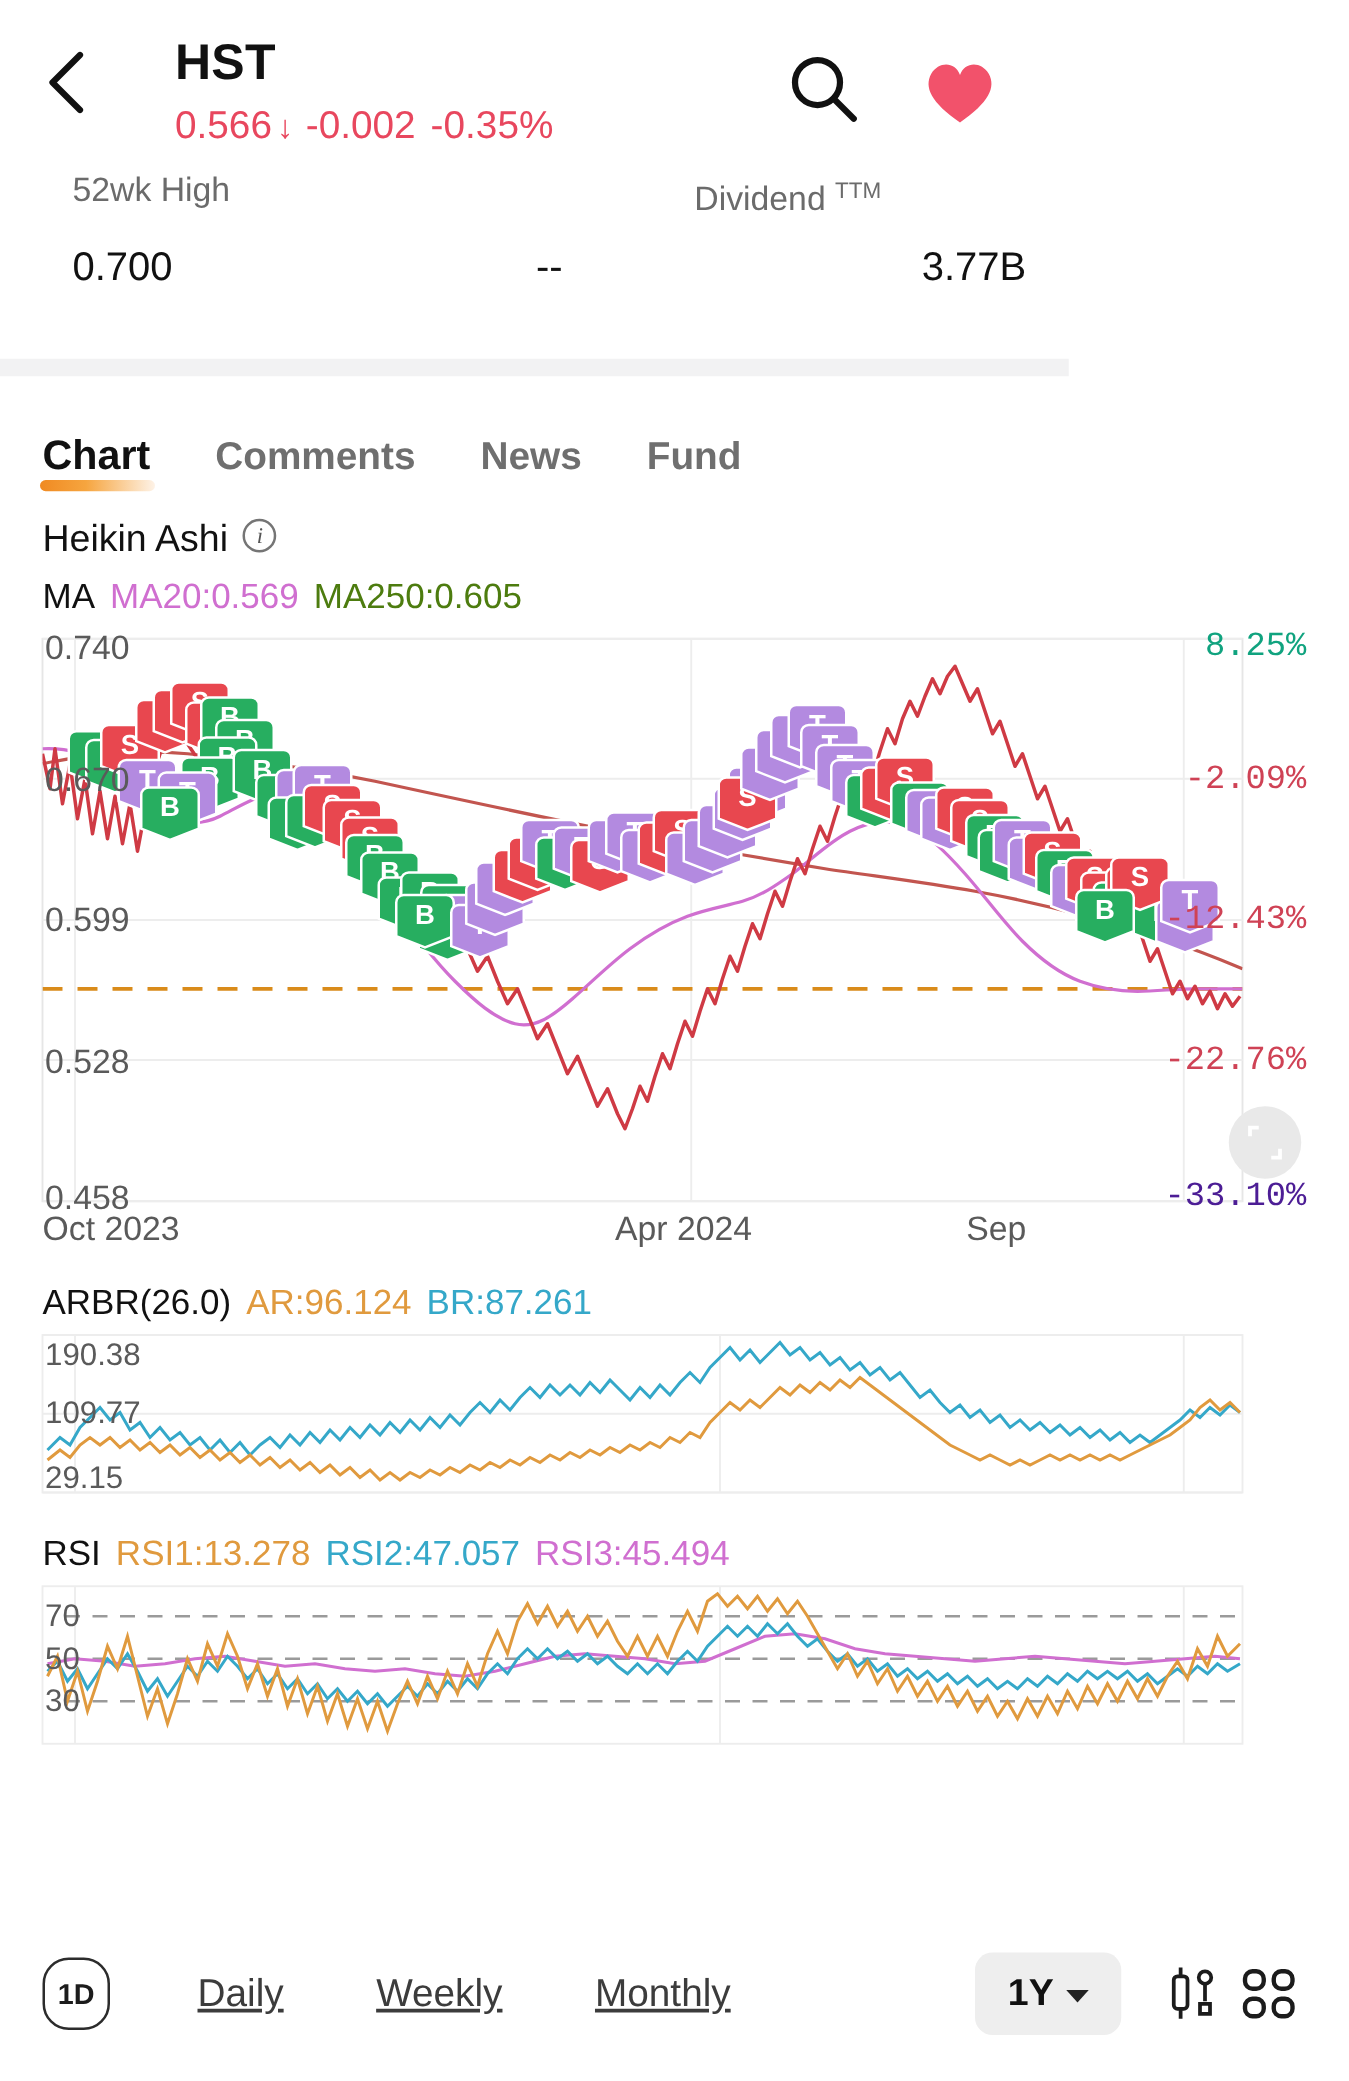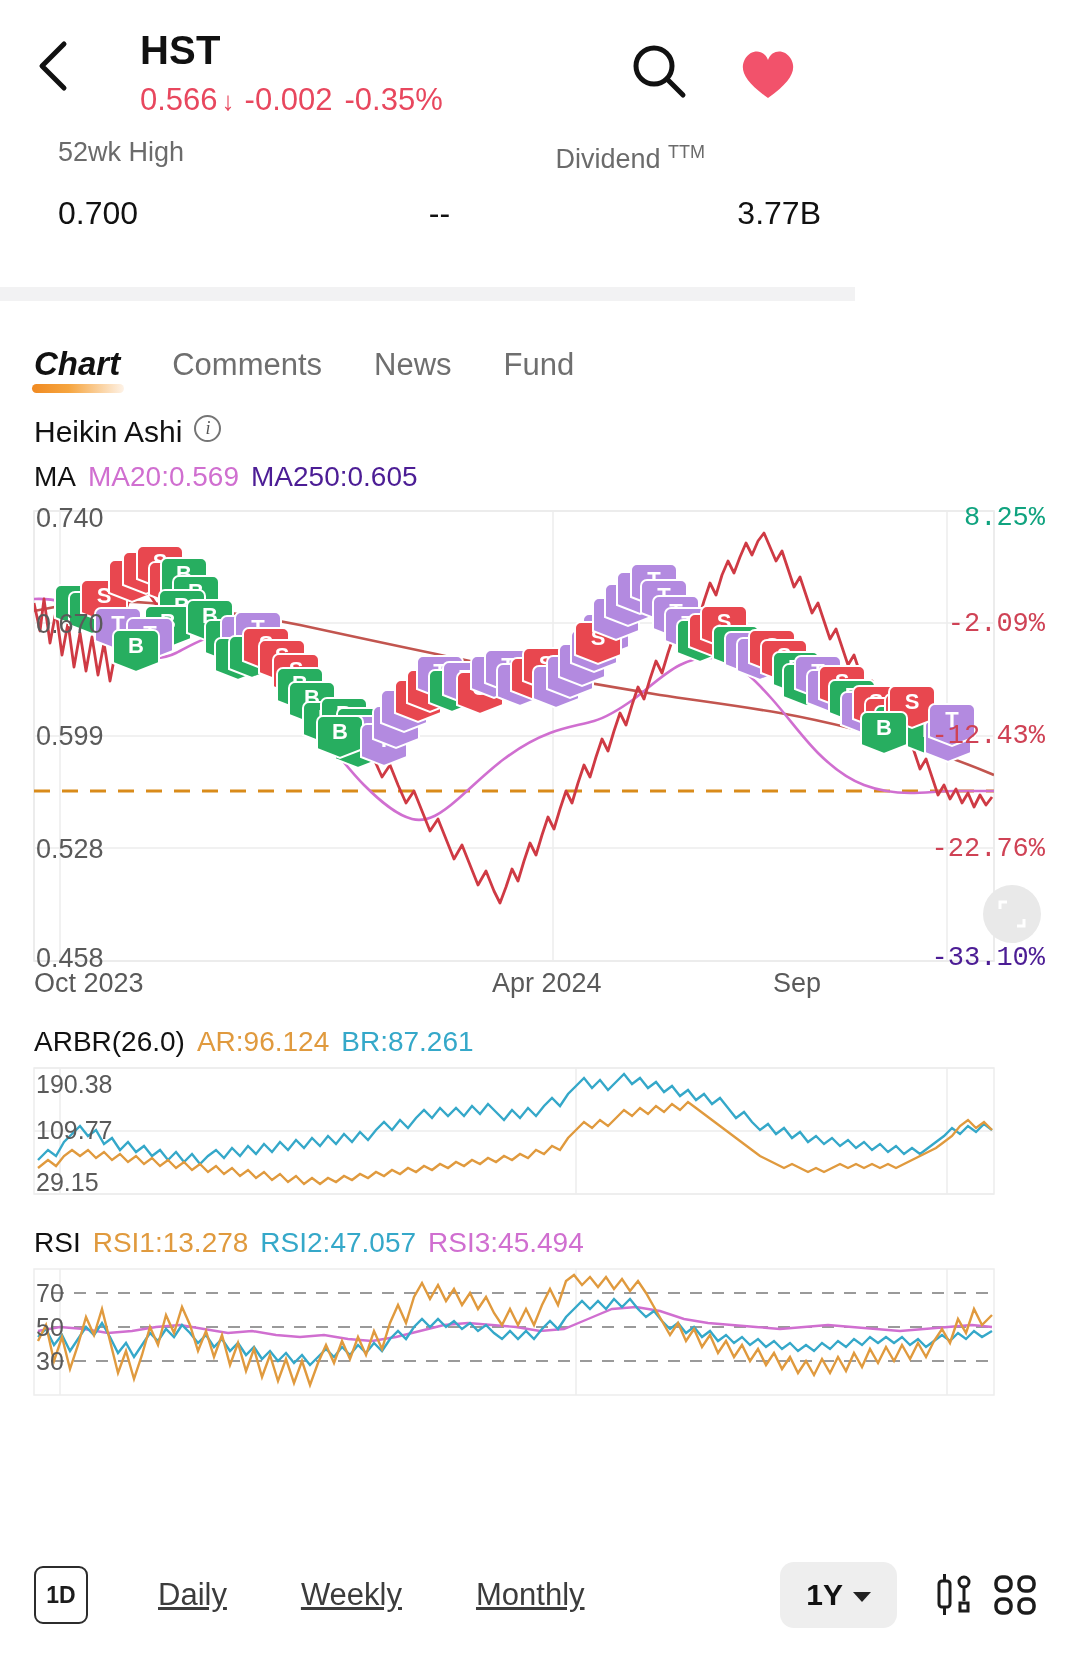--- a/index.html
+++ b/index.html
@@ -37,22 +37,22 @@
   .stat.mid { text-align: center; }
   .stat.right { text-align: right; }
   .stat-label { font-size: 27px; color: #6b6b6b; line-height: 34px; }
   .stat-label sup { font-size: 18px; vertical-align: super; color: #6b6b6b; }
   .stat-val { font-size: 32px; color: #111; line-height: 42px; margin-top: 16px; }
 
   .divider-bar { height: 14px; background: #f2f2f3; width: 100%; margin-top: 22px; }
 
   
   .tabs { display: flex; align-items: flex-end; gap: 52px; padding: 38px 34px 0 34px; height: 92px; }
-  .tab { font-size: 31px; color: #6f6f6f; position: relative; padding-bottom: 10px; }
-  .tab.active { color: #111; font-weight: bold; font-style: italic; font-size: 33px; }
+  .tab { font-size: 31px; color: #6f6f6f; position: relative; padding-bottom: 10px; font-weight: bold; }
+  .tab.active { color: #111; font-weight: bold; font-size: 33px; }
   .tab.active::after {
     content: ""; position: absolute; left: -2px; right: -4px; bottom: 0px; height: 9px;
     border-radius: 5px;
     background: linear-gradient(90deg, #f08a22 0%, #f6a53f 40%, rgba(250,205,160,0.25) 100%);
   }
 
   
   .ha-row { display: flex; align-items: flex-start; gap: 12px; padding: 22px 34px 0 34px; }
   .ha-label { font-size: 30px; color: #111; }
   .info-ic { width: 27px; height: 27px; border: 2px solid #757575; border-radius: 50%;
@@ -82,21 +82,21 @@
   .sub-head .nm { color: #111; }
   .subplot { position: relative; width: 1079px; }
   .sub-lbl { position: absolute; font-size: 25px; color: #5a5a5a; }
 
   
   .bottom-bar {
     position: absolute; left: 0; bottom: 0; width: 1079px; height: 140px;
     display: flex; align-items: center; padding: 0 34px; gap: 0px;
   }
   .badge-1d {
-    width: 54px; height: 58px; border: 2.5px solid #2c2c2c; border-radius: 9px;
+    width: 54px; height: 58px; border: 2.5px solid #2c2c2c; border-radius: 21px;
     display: flex; align-items: center; justify-content: center;
     font-size: 23px; font-weight: bold; color: #1c1c1c; margin-right: 70px;
   }
   .tf { font-size: 31px; color: #3c3c3c; margin-right: 74px; text-decoration: underline; }
   .tf-sel {
     background: #eeeeee; border-radius: 14px; padding: 16px 26px;
     font-size: 30px; font-weight: bold; color: #111; display: flex; align-items: center; gap: 10px;
     margin-left: auto; margin-right: 28px;
   }
   .caret { width: 0; height: 0; border-left: 9px solid transparent; border-right: 9px solid transparent;
@@ -167,21 +167,21 @@
     <div class="tab">Fund</div>
   </div>
 
   <div class="ha-row">
     <span class="ha-label">Heikin Ashi</span>
     <span class="info-ic">i</span>
   </div>
   <div class="ma-row">
     <span class="ma-lbl">MA</span>
     <span style="color:#d06fd0">MA20:0.569</span>
-    <span style="color:#4c1d95">MA250:0.605</span>
+    <span style="color:#4d7c0f">MA250:0.605</span>
   </div>
 
   <div class="chart-wrap">
     <div class="plot">
       <svg width="1079" height="465" viewBox="0 0 1079 465">
         <defs>
           <clipPath id="clipPrice">
               <rect x="34" y="8" width="960" height="450"></rect>
             </clipPath>
         </defs>

